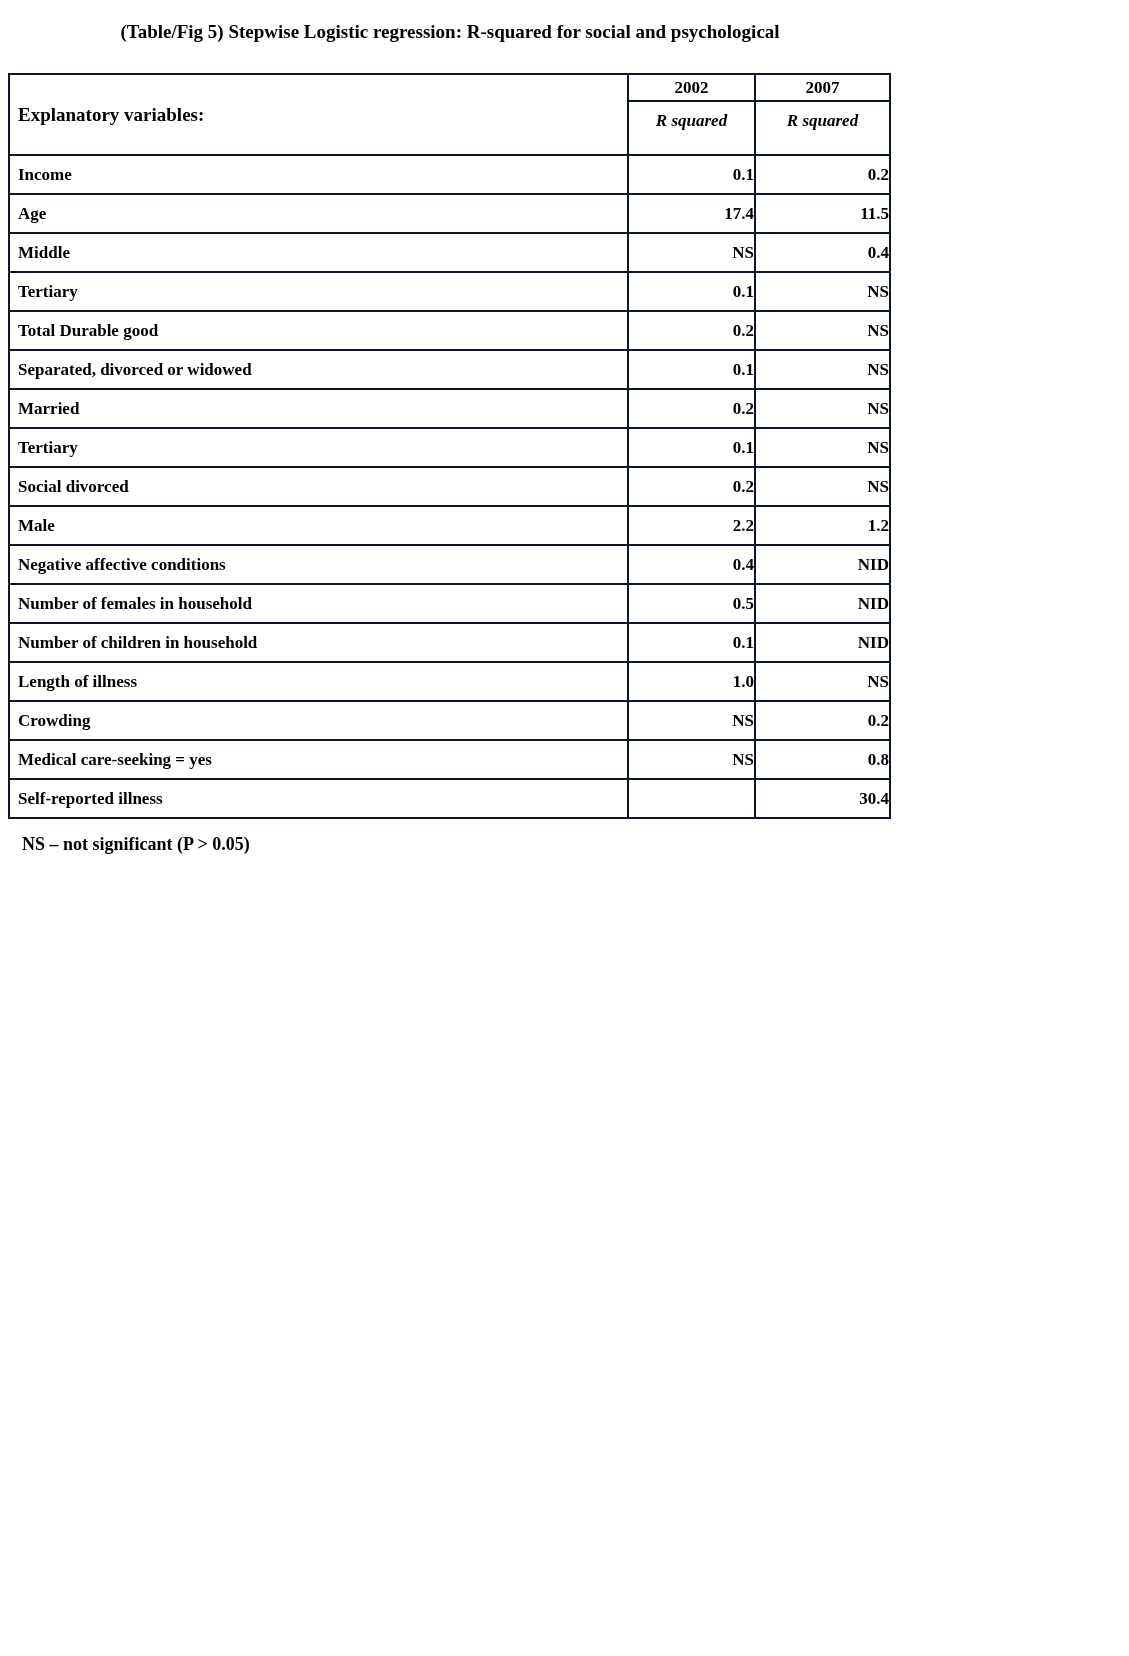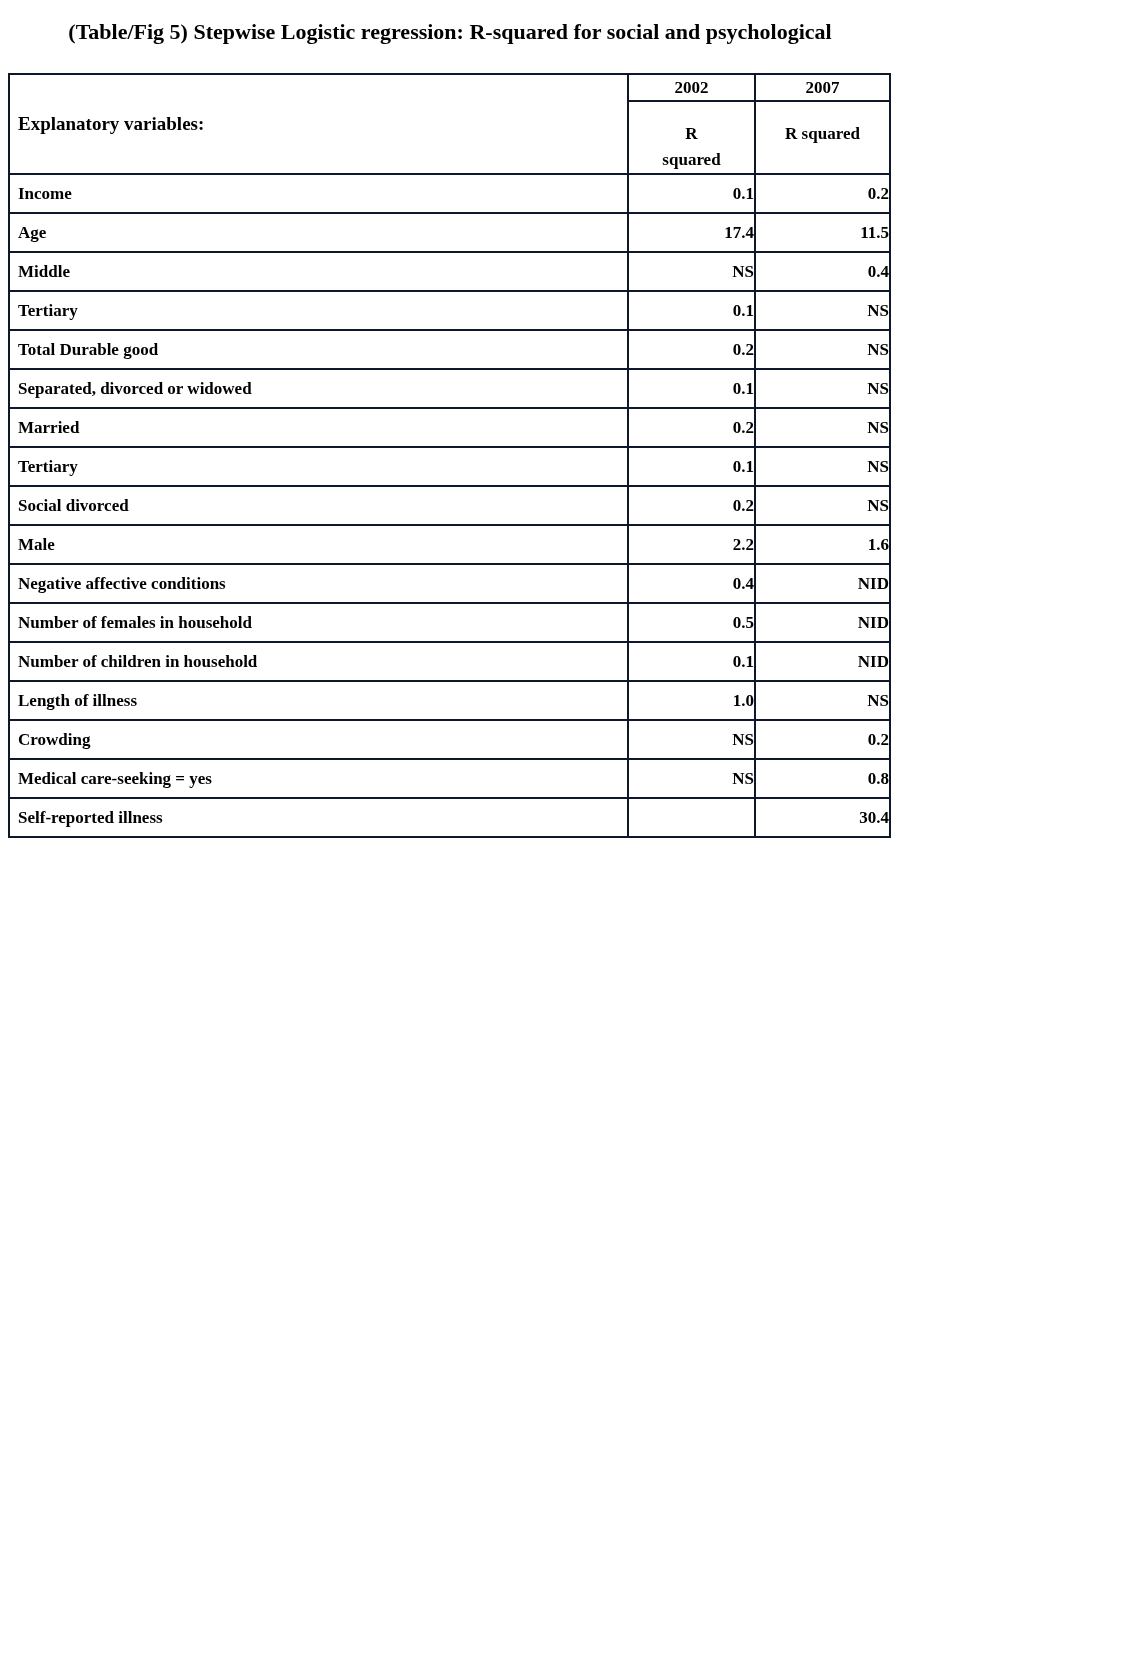--- a/index.html
+++ b/index.html
@@ -13,21 +13,21 @@
   body { height: 1656px; overflow: hidden; }
   .page {
     position: relative;
     width: 1129px;
     height: 1656px;
     padding: 18px 0 0 8px;
   }
   .title-block {
     width: 884px;
     text-align: center;
-    font-size: 22px;
+    font-size: 19px;
     line-height: 28px;
   }
   table.data-table {
     margin-top: 27px;
     border-collapse: collapse;
     table-layout: fixed;
     width: 881px;
     font-size: 17px;
   }
   table.data-table th,
@@ -46,21 +46,22 @@
   .hdr-year {
     height: 27px;
     text-align: center;
     vertical-align: middle;
   }
   .hdr-measure {
     height: 54px;
     text-align: center;
     vertical-align: top;
     line-height: 26px;
-    padding-top: 19px;
+    padding-top: 6px;
+    font-style: italic;
   }
   .wrap-narrow {
     display: inline-block;
     max-width: 72px;
   }
   td.col-label {
     height: 39px;
     text-align: left;
     padding-left: 8px;
     vertical-align: middle;
@@ -145,21 +146,21 @@
           <td class="col-value">NS</td>
         </tr>
         <tr>
           <td class="col-label">Social divorced</td>
           <td class="col-value">0.2</td>
           <td class="col-value">NS</td>
         </tr>
         <tr>
           <td class="col-label">Male</td>
           <td class="col-value">2.2</td>
-          <td class="col-value">1.6</td>
+          <td class="col-value">1.2</td>
         </tr>
         <tr>
           <td class="col-label">Negative affective conditions</td>
           <td class="col-value">0.4</td>
           <td class="col-value">NID</td>
         </tr>
         <tr>
           <td class="col-label">Number of females in household</td>
           <td class="col-value">0.5</td>
           <td class="col-value">NID</td>
@@ -186,15 +187,16 @@
         </tr>
         <tr>
           <td class="col-label">Self-reported illness</td>
           <td class="col-value"></td>
           <td class="col-value">30.4</td>
         </tr>
       </tbody>
   </table>
 
   <div class="notes">
+    <div>NS – not significant (P &gt; 0.05)</div>
   </div>
 
 </div>
 
 </body></html>

